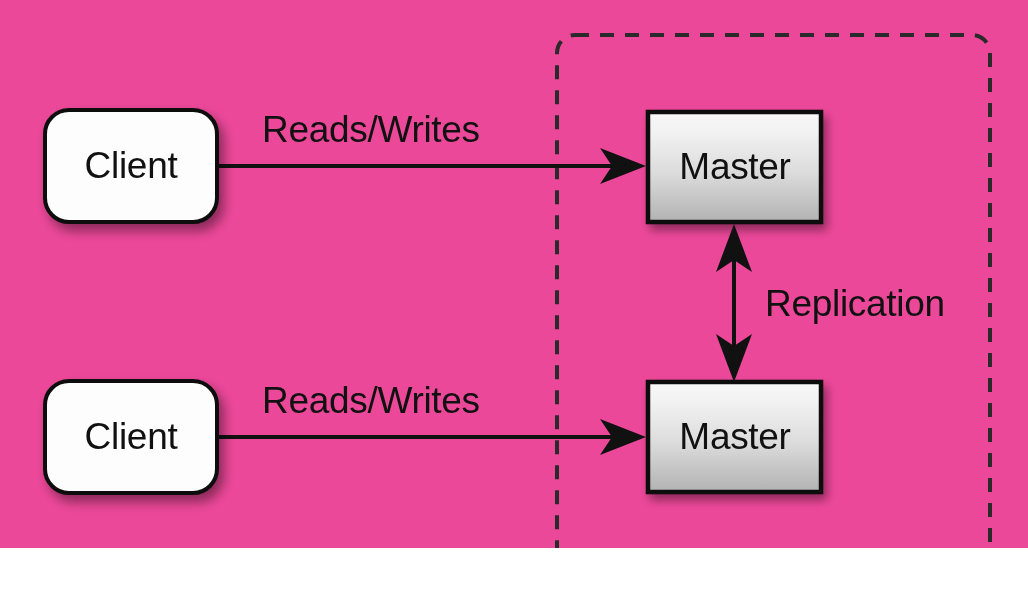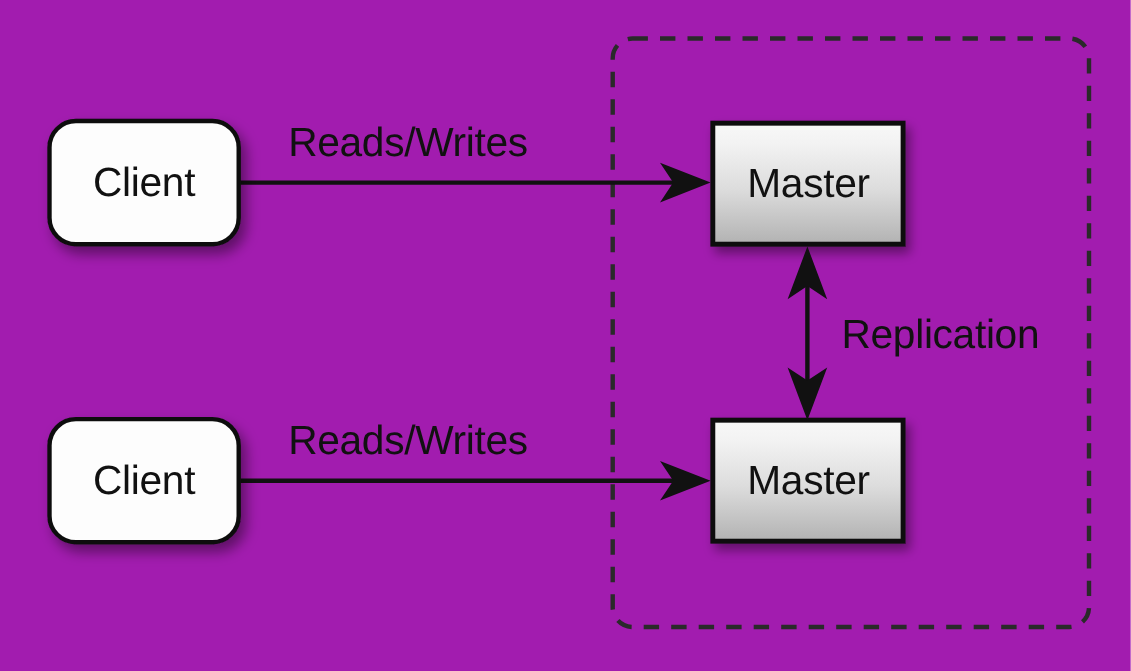--- a/index.html
+++ b/index.html
@@ -6,22 +6,22 @@
     margin: 0;
     padding: 0;
     background: #ffffff;
   }
   body {
     font-family: "Liberation Sans", sans-serif;
   }
   #stage {
     position: relative;
     width: 1028px;
-    height: 610px;
-    background: #a21caf;
+    height: 548px;
+    background: #ec4899;
     overflow: hidden;
   }
   #diagram-svg {
     position: absolute;
     left: 0;
     top: 0;
     width: 1028px;
     height: 610px;
     display: block;
   }

